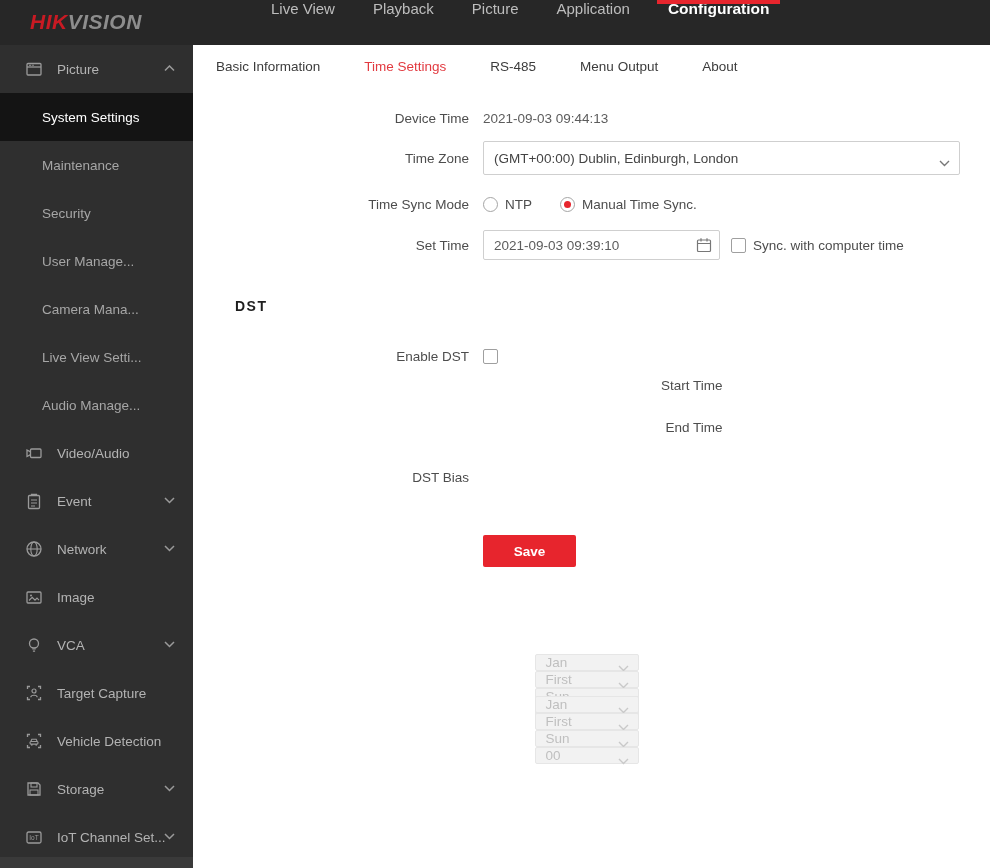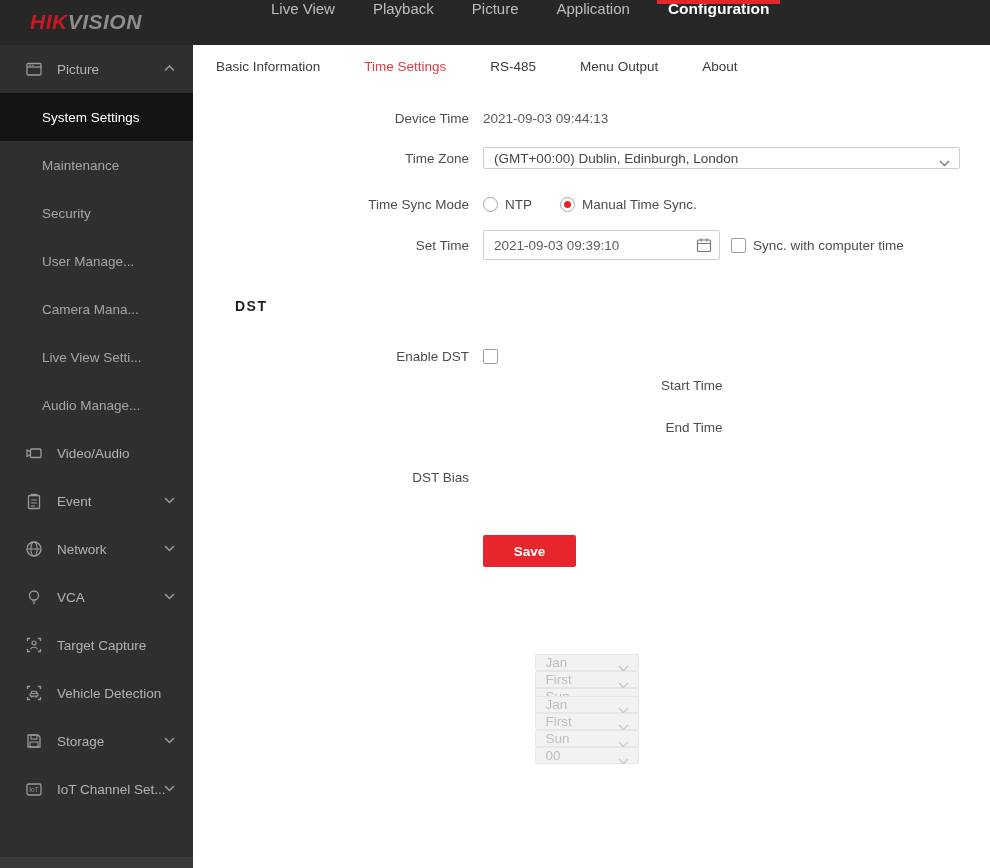--- a/index.html
+++ b/index.html
@@ -53,21 +53,21 @@
     font-size:13.5px; color:#4d4d4d; }
   .plain-value { font-size:13.5px; color:#5c5c5c; }
   .r-devicetime { height:20px; margin-bottom:15px; }
   .r-timezone { height:30px; margin-bottom:20px; }
   .r-syncmode { height:22px; margin-bottom:15px; }
   .r-settime { height:30px; }
   .r-enabledst { height:20px; margin-top:32px; }
   .r-small { height:30px; margin-top:12px;flex-direction:column; }
   .r-dstbias { height:30px; margin-top:12px; }
 
-  .select { position:relative; height:22px; border:1px solid #cfcfcf; border-radius:2px;
+  .select { position:relative; height:34px; border:1px solid #cfcfcf; border-radius:2px;
     background:#fff; display:flex; align-items:center; padding:0 26px 0 10px;
     font-size:13.5px; color:#444; cursor:pointer; }
   .select .sel-chev { position:absolute; right:9px; top:50%; margin-top:-3px; }
   .select.wide { width:477px; }
   .select.disabled { background:#f2f2f2; border-color:#e6e6e6; color:#bfbfbf;
     cursor:default; }
   .select.small { width:104px; margin-right:10px; }
   .select.medium { width:237px; }
 
   .text-input-wrap { position:relative; width:237px; height:30px; }
@@ -186,20 +186,30 @@
         </svg>
     </span>
     <span class="lbl">Network</span>
     <span class="chev">
         <svg width="11" height="7" viewBox="0 0 11 7">
           <polyline points="1,1 5.5,5.5 10,1" fill="none" stroke="#9a9a9a" stroke-width="1.5"></polyline>
         </svg>
       </span>
   </div>
 
+  <div class="side-item top">
+    <span class="icon">
+      <svg width="18" height="18" viewBox="0 0 18 18">
+          <rect x="2" y="4" width="14" height="11" rx="1" fill="none" stroke="#9a9a9a" stroke-width="1.3"></rect>
+          <path d="M4 12.5l3.2-3.2 2.8 2.8 2-2 2 2" fill="none" stroke="#9a9a9a" stroke-width="1.1"></path>
+          <circle cx="6" cy="7.5" r="1" fill="#9a9a9a"></circle>
+        </svg>
+    </span>
+    <span class="lbl">Image</span>
+  </div>
 
   <div class="side-item top">
     <span class="icon">
       <svg width="18" height="18" viewBox="0 0 18 18">
           <circle cx="9" cy="7.5" r="4.5" fill="none" stroke="#9a9a9a" stroke-width="1.3"></circle>
           <path d="M7.3 13h3.4 M7.9 15.2h2.2" stroke="#9a9a9a" stroke-width="1.2"></path>
         </svg>
     </span>
     <span class="lbl">VCA</span>
     <span class="chev">

